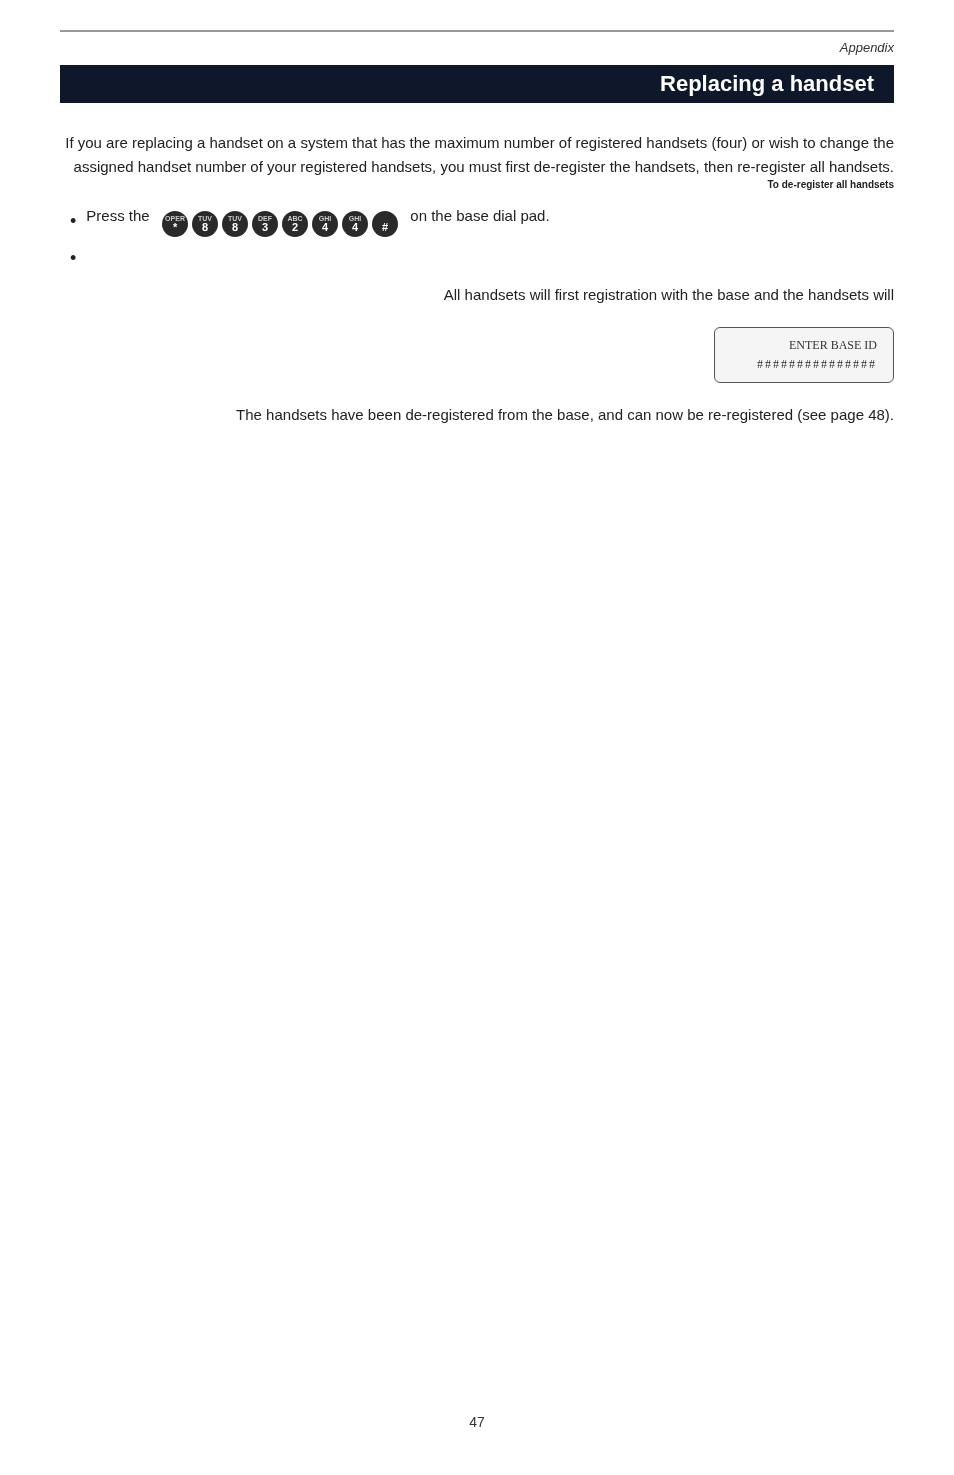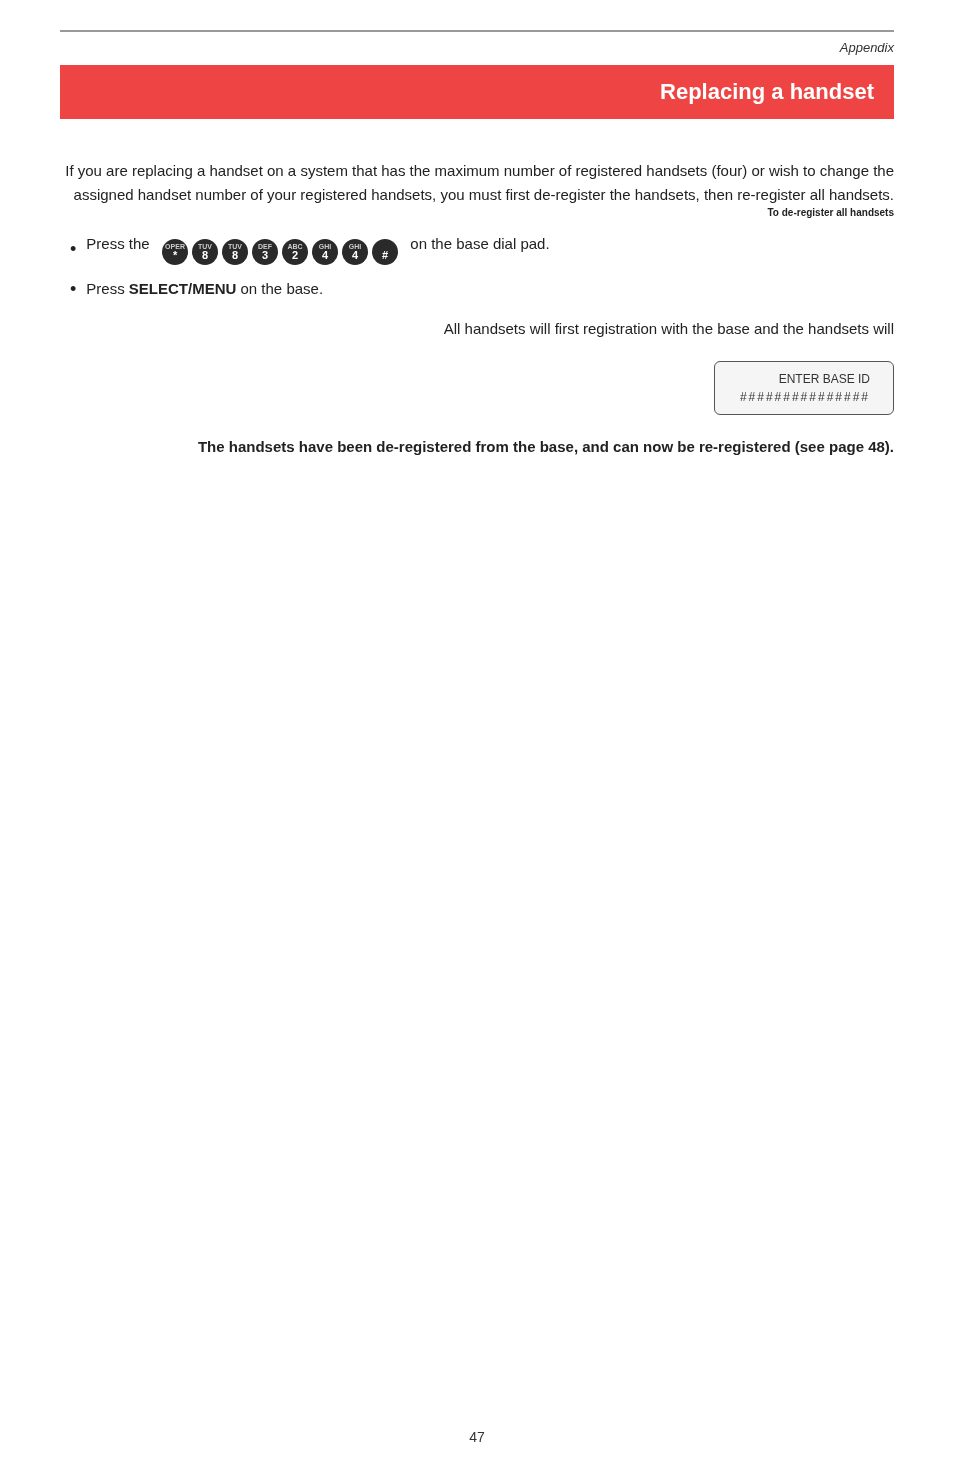--- a/index.html
+++ b/index.html
@@ -28,26 +28,26 @@
     }
 
     .appendix-label {
       font-style: italic;
       font-size: 13px;
       color: #333;
       margin-bottom: 10px;
     }
 
     .section-header {
-      background: #ef4444;
+      background: #0f172a;
       color: #ffffff;
-      padding: 14px 20px;
+      padding: 6px 20px;
       font-size: 22px;
       font-weight: bold;
-      margin-bottom: 40px;
+      margin-bottom: 28px;
     }
 
     .intro-text {
       font-size: 15px;
       line-height: 1.6;
       color: #222;
     }
 
     .sub-heading {
       font-size: 10px;
@@ -118,48 +118,47 @@
     }
 
     .display-box-container {
       margin: 20px 0 20px 80px;
     }
 
     .display-box {
       display: inline-block;
       border: 1.5px solid #555;
       border-radius: 6px;
-      padding: 10px 23px;
+      padding: 10px 16px;
       background: #f5f5f5;
-      font-family: Liberation Sans, sans-serif;
+      font-family: Liberation Serif, serif;
       min-width: 180px;
     }
 
     .display-box .display-line1 {
       font-size: 12px;
       color: #333;
       margin-bottom: 4px;
     }
 
     .display-box .display-line2 {
       font-size: 12px;
       color: #333;
       letter-spacing: 2px;
     }
 
     .footer-text {
       font-size: 15px;
       line-height: 1.6;
       margin-top: 16px;
-      font-weight: bold;
     }
 
     .page-number {
       position: absolute;
-      bottom: 30px;
+      bottom: 45px;
       left: 50%;
       transform: translateX(-50%);
       font-size: 14px;
       color: #333;
     }
 
     .top-border {
       border-top: 2px solid #999;
       margin-bottom: 8px;
     }
@@ -217,23 +216,20 @@
           <span class="key-badge">
             <span class="key-super">&nbsp;</span>
             <span class="key-main">#</span>
           </span>
         </span>
         &nbsp;on the base dial pad.
       </span>
     </li>
     <li>
       <span class="bullet-dot">•</span>
-      <span>
-        Press <strong>SELECT/MENU</strong> on the base.
-      </span>
     </li>
   </ul>
 
   <p class="body-text">All handsets will first registration with the base and the handsets will</p>
 
   <div class="display-box-container">
     <div class="display-box">
       <div class="display-line1">ENTER BASE ID</div>
       <div class="display-line2">###############</div>
     </div>

